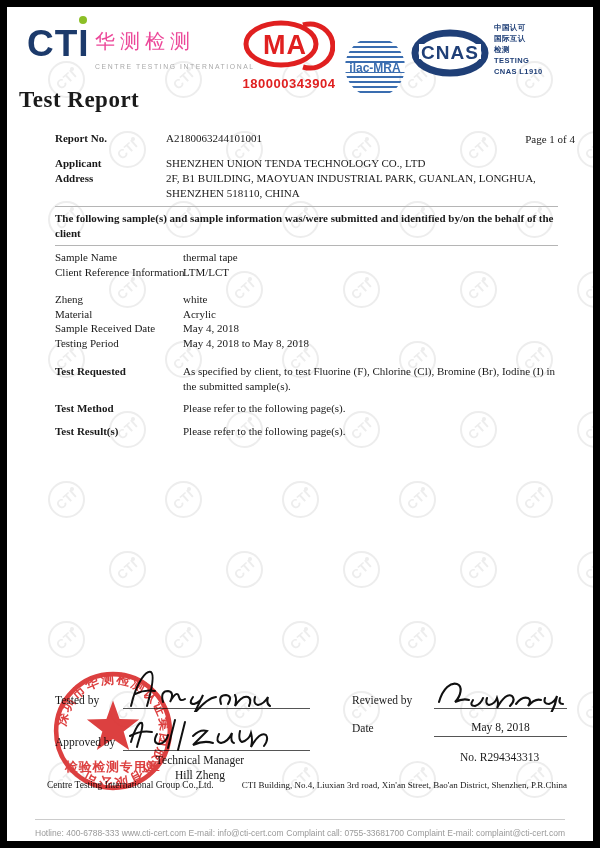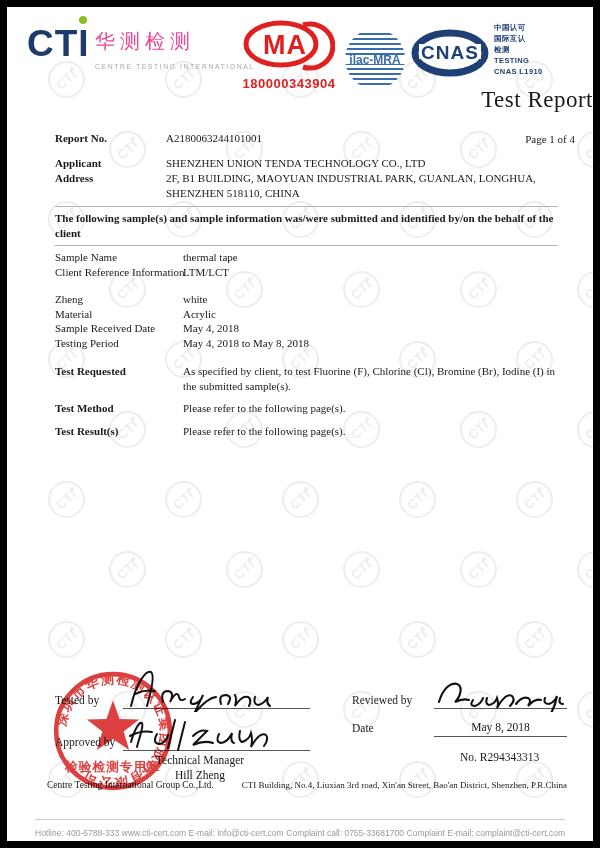--- a/index.html
+++ b/index.html
@@ -36,30 +36,30 @@
   .cti-sub {
     position:absolute; left:88px; top:56px;
     font-family:"Liberation Sans","DejaVu Sans",sans-serif;
     font-size:6.8px; letter-spacing:1.6px; color:#a9a9a9; white-space:nowrap;
   }
   .cma { position:absolute; left:234px; top:12px; width:96px; text-align:center; }
   .cma-number {
     font-family:"Liberation Sans","DejaVu Sans",sans-serif;
     color:#e02020; font-size:13px; font-weight:bold; letter-spacing:.5px; margin-top:1px;
   }
-  .ilac { position:absolute; left:336px; top:20px; }
+  .ilac { position:absolute; left:336px; top:28px; }
   .cnas { position:absolute; left:404px; top:22px; }
   .cnas-text {
     position:absolute; left:487px; top:16px; color:#1f3f77;
     font-family:"Liberation Sans","DejaVu Sans",sans-serif;
     font-size:7.5px; font-weight:bold; line-height:1.45; letter-spacing:.4px;
   }
   .doc-title {
-    position:absolute; top:80px; left:0; right:0; text-align:right;
-    font-size:23px; font-weight:normal; letter-spacing:.5px;
+    position:absolute; top:80px; left:0; right:0; text-align:left;
+    font-size:23px; font-weight:bold; letter-spacing:.5px;padding-left:12px;
   }
   
   .body-flow { position:absolute; left:48px; right:35px; top:124px; font-size:11px; }
   .irow { display:grid; grid-template-columns:64px 1fr; line-height:15px;gap:47px; }
   .irow .lab { font-weight:bold; white-space:nowrap; }
   .page-no { position:absolute; right:18px; top:126px; font-size:11px; }
   .rule { border:none; border-top:1px solid #b5b5b5; margin:5px 0 4px 0; }
   .sec-heading { font-weight:bold; line-height:14.5px; margin:1px 0; }
   .srow { display:grid; grid-template-columns:128px 1fr; line-height:14.5px; }
   .srow .lab { white-space:nowrap; }

